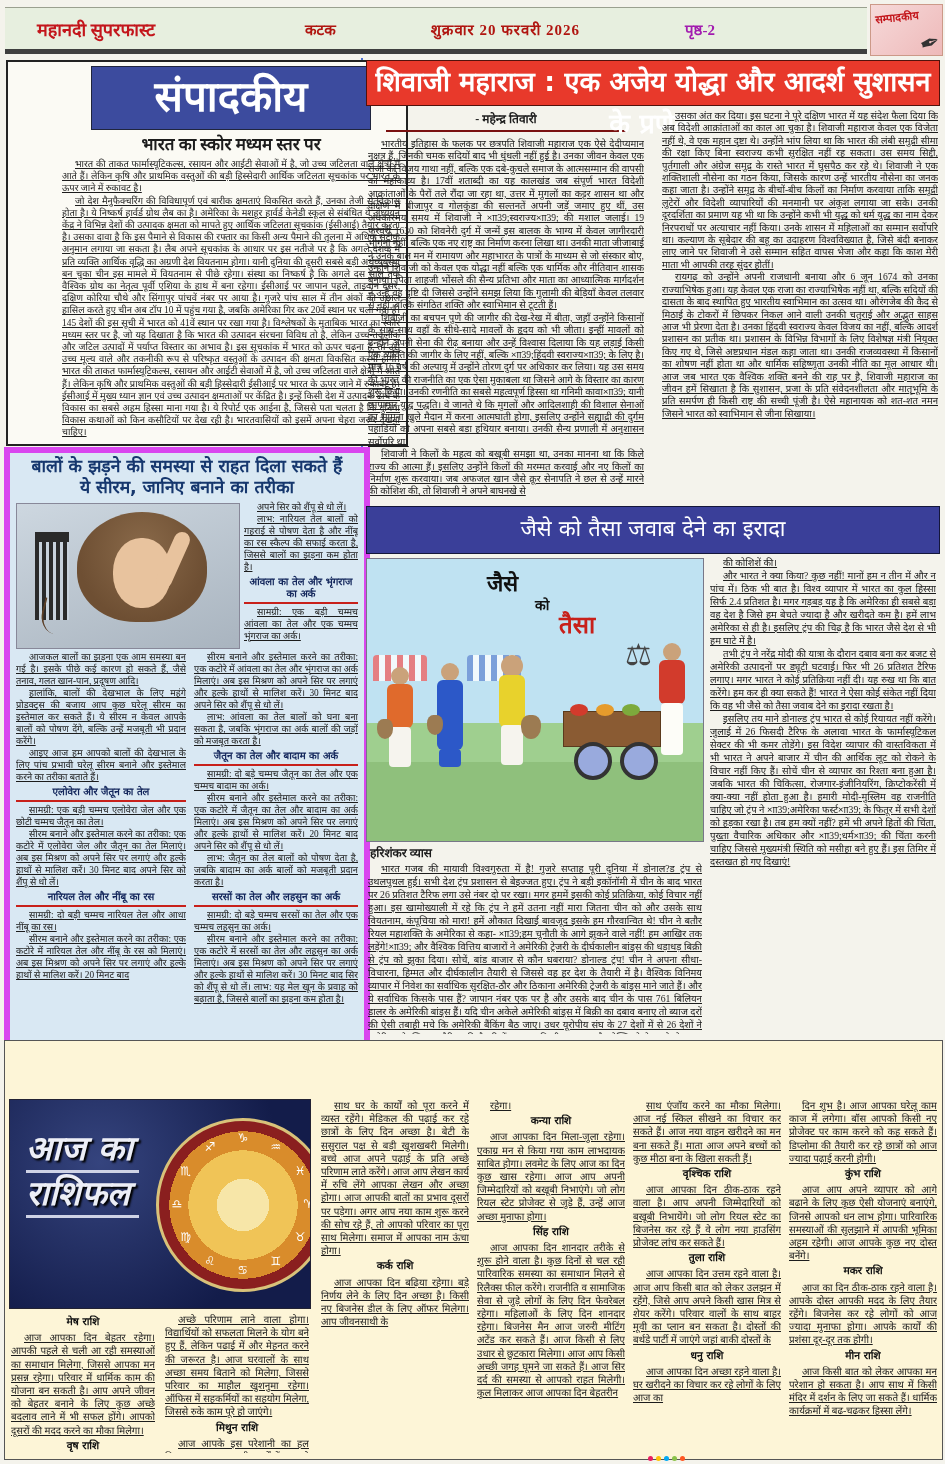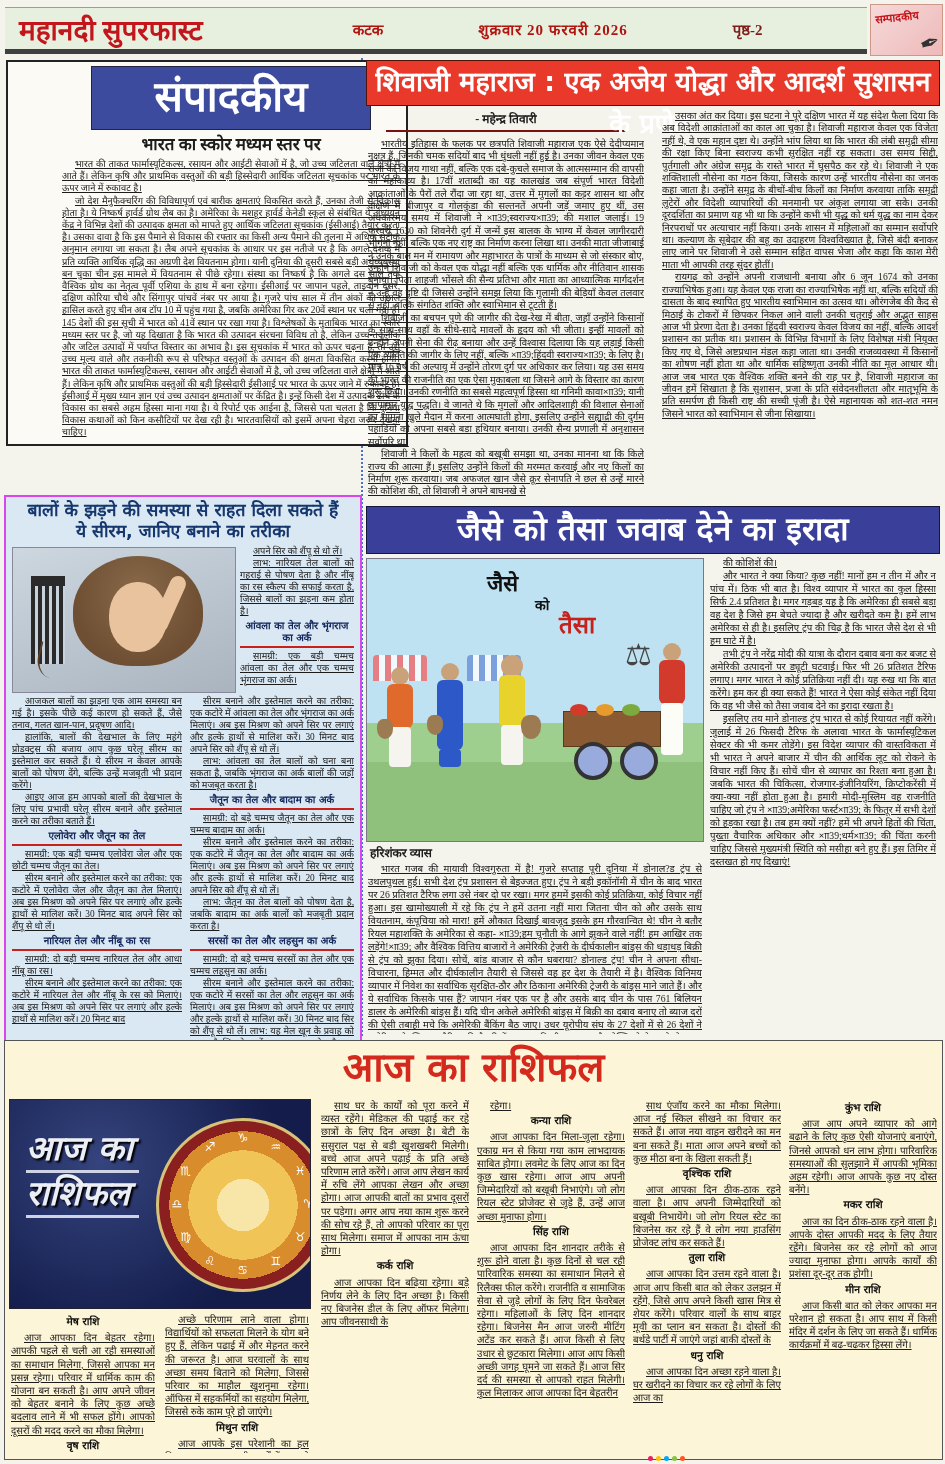--- a/index.html
+++ b/index.html
@@ -2,24 +2,24 @@
 <html lang="hi"><head>
 <meta charset="utf-8">
 <style>
   html,body{margin:0;padding:0;}
   body{width:945px;height:1464px;position:relative;background:#f4f3ec;
        font-family:"Liberation Serif","DejaVu Serif",serif;color:#1c1c1c;overflow:hidden;}
   .abs{position:absolute;}
   
   .masthead{left:5px;top:7px;width:862px;height:42px;background:#e7efdf;
             border-top:1px solid #9aa08f;display:flex;align-items:center;}
-  .paper-name{font-size:28px;font-weight:bold;color:#c3161c;margin-left:14px;white-space:nowrap;}
+  .paper-name{font-size:18px;font-weight:bold;color:#c3161c;margin-left:32px;white-space:nowrap;}
   .mast-city{font-size:15px;font-weight:bold;color:#b01510;margin-left:150px;}
   .mast-date{font-size:15px;font-weight:bold;color:#b01510;margin-left:95px;letter-spacing:1px;}
-  .mast-page{font-size:15px;font-weight:bold;color:#7f1d1d;margin-left:105px;text-align:right;}
+  .mast-page{font-size:15px;font-weight:bold;color:#a21caf;margin-left:105px;text-align:right;}
   .mast-rule{left:5px;top:49px;width:862px;height:5px;background:#3f3f3f;}
   .mast-logo{left:870px;top:4px;width:71px;height:50px;background:linear-gradient(135deg,#f6d9d9,#eeb9b9);
              border:1px solid #c98;overflow:hidden;}
   .logo-text{display:block;font-size:11px;font-weight:bold;color:#c3161c;transform:rotate(-6deg);
              margin:3px 0 0 4px;}
   .pen-icon{position:absolute;right:2px;bottom:-2px;font-size:24px;color:#333;transform:rotate(-20deg);}
   .vdivider{left:361px;top:58px;width:0;height:978px;border-left:2px dotted #4a6fd1;}
   
   .p{margin:0;text-align:justify;text-indent:13px;text-decoration:underline;}
   .h{margin:3px 0 2px 0;text-align:center;font-weight:bold;color:#14275c;
@@ -36,40 +36,40 @@
   .shivaji{left:366px;top:60px;width:574px;height:443px;overflow:hidden;}
   .red-banner{background:#e8392b;border:1px solid #52120c;color:#fff;text-align:center;
               font-size:27px;font-weight:bold;line-height:42px;height:44px;
               font-family:"DejaVu Sans","Liberation Sans",sans-serif;}
   .byline{width:240px;margin:4px 0 2px 20px;text-align:center;font-weight:bold;font-size:12px;
           border-bottom:2px solid #7a1010;padding-bottom:3px;}
   .shv-col{position:absolute;width:276px;font-size:9.6px;line-height:12.4px;overflow:hidden;}
   .shv-c1{left:2px;top:78px;height:362px;}
   .shv-c2{left:296px;top:50px;height:390px;}
   
-  .serum{left:4px;top:447px;width:354px;height:588px;background:#d9e8f3;border:2px solid #d946ef;margin-top:48px;}
+  .serum{left:4px;top:447px;width:354px;height:588px;background:#d9e8f3;border:6px solid #d946ef;}
   .serum-head{color:#16376e;text-align:center;font-weight:bold;font-size:17.5px;line-height:21px;
               padding-top:3px;font-family:"DejaVu Sans","Liberation Sans",sans-serif;}
   .serum-photo{left:6px;top:50px;width:222px;height:144px;background:linear-gradient(160deg,#cdd7e0,#a9b4bf);
                overflow:hidden;border:1px solid #889;}
   .hair{position:absolute;left:60px;top:8px;width:130px;height:110px;background:radial-gradient(ellipse at 50% 35%,#8a6a4a,#6e4f33 70%);border-radius:50% 50% 45% 45%;}
   .face{position:absolute;left:96px;top:34px;width:58px;height:70px;background:#e8c39e;border-radius:48%;}
   .comb{position:absolute;left:18px;top:28px;width:34px;height:78px;background:
         repeating-linear-gradient(90deg,#2a2a2a 0 4px,#c8d2dc 4px 7px);border-top:10px solid #2a2a2a;}
   .strand{position:absolute;left:24px;top:96px;width:26px;height:34px;
           border-left:2px solid #5a3d25;border-radius:0 0 0 60%;transform:rotate(14deg);}
   .arm{position:absolute;left:148px;top:26px;width:16px;height:60px;background:#e8c39e;border-radius:8px;transform:rotate(24deg);}
   .serum-colA{left:234px;top:48px;width:114px;height:148px;font-size:9.3px;line-height:12px;}
   .serum-colB{left:6px;top:198px;width:170px;height:382px;font-size:9.3px;line-height:12px;}
   .serum-colC{left:184px;top:198px;width:164px;height:382px;font-size:9.3px;line-height:12px;}
   .serum .h{font-size:10px;}
   
   .taisa{left:366px;top:506px;width:574px;height:530px;overflow:hidden;}
   .blue-banner{background:#3a3f99;border:1px solid #14163a;color:#fff;text-align:center;
-               font-size:32px;font-weight:bold;line-height:44px;height:46px;
+               font-size:22px;font-weight:normal;line-height:44px;height:46px;
                font-family:"DejaVu Sans","Liberation Sans",sans-serif;}
   .cartoon{left:0px;top:52px;width:336px;height:282px;background:linear-gradient(#bfe2f2 0 58%,#9fcf8f 58% 72%,#8fc07c 72% 100%);
            border:1px solid #778;overflow:hidden;}
   .cap1{position:absolute;left:120px;top:8px;font-size:22px;font-weight:bold;color:#111;}
   .cap2{position:absolute;left:168px;top:36px;font-size:14px;font-weight:bold;color:#111;}
   .cap3{position:absolute;left:192px;top:48px;font-size:24px;font-weight:bold;color:#c8201a;}
   .stall{position:absolute;width:54px;height:26px;background:repeating-linear-gradient(90deg,#e66 0 6px,#fff 6px 12px);top:96px;border-radius:4px 4px 0 0;opacity:.8;}
   .person{position:absolute;width:34px;height:120px;}
   .person .head{position:absolute;left:8px;top:0;width:18px;height:18px;background:#caa27a;border-radius:50%;}
   .person .torso{position:absolute;left:4px;top:17px;width:26px;height:44px;border-radius:6px;}
@@ -240,21 +240,20 @@
         <p class="p">तभी ट्रंप ने नरेंद्र मोदी की यात्रा के दौरान दबाव बना कर बजट से अमेरिकी उत्पादनों पर ड्यूटी घटवाई। फिर भी 26 प्रतिशत टैरिफ लगाए। मगर भारत ने कोई प्रतिक्रिया नहीं दी। यह रुख था कि बात करेंगे। हम कर ही क्या सकते हैं! भारत ने ऐसा कोई संकेत नहीं दिया कि वह भी जैसे को तैसा जवाब देने का इरादा रखता है।</p>
         <p class="p">इसलिए तय माने डोनाल्ड ट्रंप भारत से कोई रियायत नहीं करेंगे। जुलाई में 26 फिसदी टैरिफ के अलावा भारत के फार्मास्यूटिकल सेक्टर की भी कमर तोड़ेंगे। इस विदेश व्यापार की वास्तविकता में भी भारत ने अपने बाजार में चीन की आर्थिक लूट को रोकने के विचार नहीं किए हैं। सोचें चीन से व्यापार का रिश्ता बना हुआ है। जबकि भारत की चिकित्सा, रोजगार-इंजीनियरिंग, क्रिप्टोकरेंसी में क्या-क्या नहीं होता हुआ है। हमारी मोदी-मुस्लिम वह राजनीति चाहिए जो ट्रंप ने ×ाा39;अमेरिका फर्स्ट×ाा39; के फितूर में सभी देशों को हड़का रखा है। तब हम क्यों नहीं? हमें भी अपने हितों की चिंता, पुख्ता वैचारिक अधिकार और ×ाा39;धर्म×ाा39; की चिंता करनी चाहिए जिससे मुख्यमंत्री स्थिति को मसीहा बने हुए हैं। इस तिमिर में दस्तखत हो गए दिखाएं!</p>
       </div>
     <div class="taisa-byline">हरिशंकर व्यास</div>
     <div class="abs taisa-bottom colbox">
         <p class="p">भारत गजब की मायावी विश्वगुरुता में है! गुजरे सप्ताह पूरी दुनिया में डोनाल?ड ट्रंप से उथलपुथल हुई। सभी देश ट्रंप प्रशासन से बेइज्जत हुए। ट्रंप ने बड़ी इकॉनॉमी में चीन के बाद भारत पर 26 प्रतिशत टैरिफ लगा उसे नंबर दो पर रखा। मगर हममें इसकी कोई प्रतिक्रिया, कोई विचार नहीं हुआ। इस खामोख्याली में रहे कि ट्रंप ने हमें उतना नहीं मारा जितना चीन को और उसके साथ वियतनाम, कंपूचिया को मारा! हमें औकात दिखाई बावजूद इसके हम गौरवान्वित थे! चीन ने बतौर रियल महाशक्ति के अमेरिका से कहा- ×ाा39;हम चुनौती के आगे झुकने वाले नहीं! हम आखिर तक लड़ेंगे!×ाा39; और वैश्विक वित्तिय बाजारों ने अमेरिकी ट्रेजरी के दीर्घकालीन बांड्स की धड़ाधड़ बिक्री से ट्रंप को झुका दिया। सोचें, बांड बाजार से कौन घबराया? डोनाल्ड ट्रंप! चीन ने अपना सीधा-विचारना, हिम्मत और दीर्घकालीन तैयारी से जिससे वह हर देश के तैयारी में है। वैश्विक विनिमय व्यापार में निवेश का सर्वाधिक सुरक्षित-ठौर और ठिकाना अमेरिकी ट्रेजरी के बांड्स माने जाते हैं। और ये सर्वाधिक किसके पास हैं? जापान नंबर एक पर है और उसके बाद चीन के पास 761 बिलियन डालर के अमेरिकी बांड्स हैं। यदि चीन अकेले अमेरिकी बांड्स में बिक्री का दबाव बनाए तो ब्याज दरों की ऐसी तबाही मचे कि अमेरिकी बैंकिंग बैठ जाए। उधर यूरोपीय संघ के 27 देशों में से 26 देशों ने अमेरिका के खिलाफ टैरिफ की तैयारियों पर सहमति दी। कनाडा और मेक्सिको ने पहले से कदम उठाए। पूरा लैटिन अमेरिका, दक्षिण कोरिया, वियतनाम, कंपूचिया ने अपने प्रतिनिधि वाशिंगटन दौड़ा कर देश के व्यापार को बचाने</p>
       </div>
   </section>
 
   <section class="abs rashifal">
-    <div class="rash-banner">आज का राशिफल</div>
     <div class="abs rash-graphic">
       <div class="rash-title">
         <span class="tline">आज का</span>
         <span class="tline">राशिफल</span>
       </div>
       <div class="zwheel">
         <span class="zg" style="transform:rotate(0deg) translate(66px) rotate(0deg)">♈</span>
         <span class="zg" style="transform:rotate(30deg) translate(66px) rotate(-30deg)">♉</span>
         <span class="zg" style="transform:rotate(60deg) translate(66px) rotate(-60deg)">♊</span>
         <span class="zg" style="transform:rotate(90deg) translate(66px) rotate(-90deg)">♋</span>
@@ -293,20 +292,21 @@
     <div class="abs rash-col rc4 colbox">
         <div class="p">साथ एंजॉय करने का मौका मिलेगा। आज नई स्किल सीखने का विचार कर सकते हैं। आज नया वाहन खरीदने का मन बना सकते हैं। माता आज अपने बच्चों को कुछ मीठा बना के खिला सकती हैं।</div>
         <div class="h">वृश्चिक राशि</div>
         <div class="p">आज आपका दिन ठीक-ठाक रहने वाला है। आप अपनी जिम्मेदारियों को बखूबी निभायेंगे। जो लोग रियल स्टेट का बिजनेस कर रहे हैं वे लोग नया हाउसिंग प्रोजेक्ट लांच कर सकते हैं।</div>
         <div class="h">तुला राशि</div>
         <div class="p">आज आपका दिन उत्तम रहने वाला है। आज आप किसी बात को लेकर उलझन में रहेंगे, जिसे आप अपने किसी खास मित्र से शेयर करेंगे। परिवार वालों के साथ बाहर मूवी का प्लान बन सकता है। दोस्तों की बर्थडे पार्टी में जाएंगे जहां बाकी दोस्तों के</div>
         <div class="h">धनु राशि</div>
         <div class="p">आज आपका दिन अच्छा रहने वाला है। घर खरीदने का विचार कर रहे लोगों के लिए आज का</div>
       </div>
     <div class="abs rash-col rc5 colbox">
+        <div class="p">दिन शुभ है। आज आपका घरेलू काम काज में लगेगा। बॉस आपको किसी नए प्रोजेक्ट पर काम करने को कह सकते हैं। डिप्लोमा की तैयारी कर रहे छात्रों को आज ज्यादा पढ़ाई करनी होगी।</div>
         <div class="h">कुंभ राशि</div>
         <div class="p">आज आप अपने व्यापार को आगे बढ़ाने के लिए कुछ ऐसी योजनाएं बनाएंगे, जिनसे आपको धन लाभ होगा। पारिवारिक समस्याओं की सुलझाने में आपकी भूमिका अहम रहेगी। आज आपके कुछ नए दोस्त बनेंगे।</div>
         <div class="h">मकर राशि</div>
         <div class="p">आज का दिन ठीक-ठाक रहने वाला है। आपके दोस्त आपकी मदद के लिए तैयार रहेंगे। बिजनेस कर रहे लोगों को आज ज्यादा मुनाफा होगा। आपके कार्यों की प्रशंसा दूर-दूर तक होगी।</div>
         <div class="h">मीन राशि</div>
         <div class="p">आज किसी बात को लेकर आपका मन परेशान हो सकता है। आप साथ में किसी मंदिर में दर्शन के लिए जा सकते हैं। धार्मिक कार्यक्रमों में बढ़-चढ़कर हिस्सा लेंगे।</div>
       </div>
   </section>
 
   <div class="abs footer-dots">

